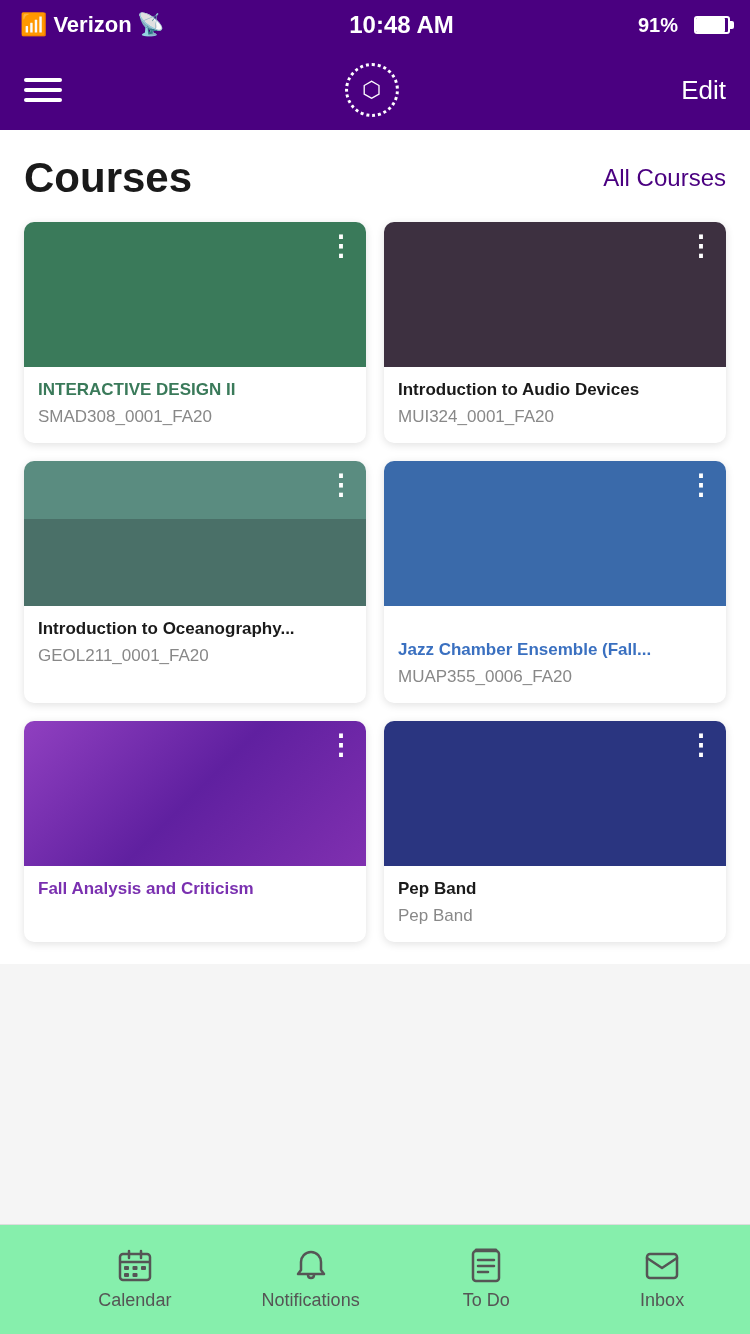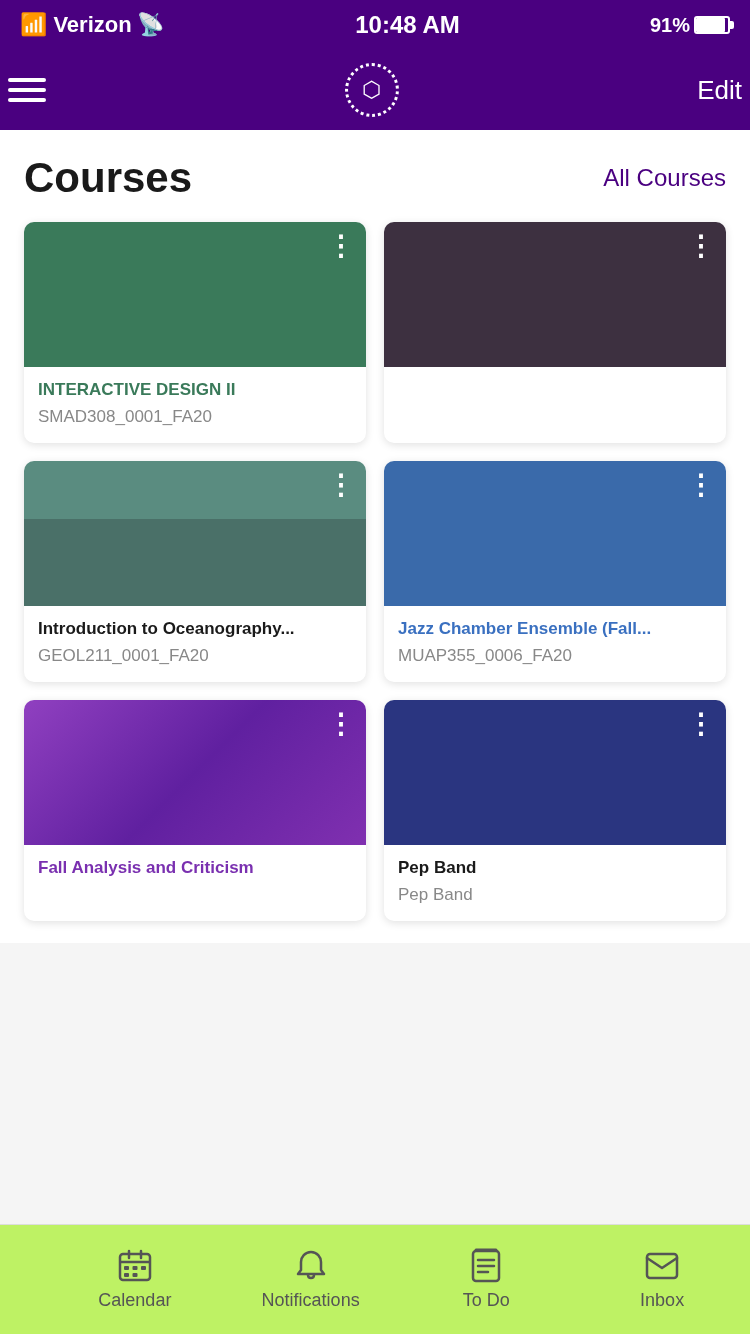--- a/index.html
+++ b/index.html
@@ -19,21 +19,21 @@
       display: flex;
       justify-content: space-between;
       align-items: center;
       padding: 10px 20px;
       height: 50px;
       font-size: 22px;
       font-weight: 600;
     }
     .status-left { display: flex; align-items: center; gap: 6px; }
     .status-center { font-size: 24px; font-weight: 600; }
-    .status-right { display: flex; align-items: center; gap: 4px; font-size: 20px; }
+    .status-right { display: flex; align-items: center; gap: 16px; font-size: 20px; }
     .battery-icon {
       display: inline-block;
       width: 36px; height: 18px;
       border: 2px solid white;
       border-radius: 3px;
       position: relative;
     }
     .battery-icon::after {
       content: '';
       position: absolute;
@@ -49,21 +49,21 @@
       background: white;
       border-radius: 1px;
     }
 
     
     .top-nav {
       background: #4a0080;
       display: flex;
       justify-content: space-between;
       align-items: center;
-      padding: 0 8px;
+      padding: 0 24px;
       height: 80px;
     }
     .hamburger-icon {
       display: flex;
       flex-direction: column;
       gap: 6px;
       cursor: pointer;
     }
     .hamburger-icon span {
       display: block;
@@ -161,34 +161,34 @@
     }
     .course-name {
       font-size: 17px;
       font-weight: 700;
       color: #1a1a1a;
       line-height: 1.3;
       margin-bottom: 6px;
     }
     .course-name.green-text { color: #3a7a5a; }
     .course-name.purple-text { color: #7a30b0; }
-    .course-name.blue-text { color: #3a70c0; }
+    .course-name.blue-text { color: #3a70c0; margin-top: 21px; }
     .course-code {
       font-size: 17px;
       color: #888;
     }
 
     
     .bottom-nav {
       position: fixed;
       bottom: 0;
       left: 0;
       width: 750px;
       height: 110px;
-      background: #bef264;
+      background: #86efac;
       border-top: 1px solid #ddd;
       display: flex;
       align-items: center;
       justify-content: flex-end;
       padding-left: 47px;
     }
     .nav-item {
       display: flex;
       flex-direction: column;
       align-items: center;
@@ -266,20 +266,24 @@
       </div>
       <div class="course-info">
         <div class="course-name green-text">INTERACTIVE DESIGN II</div>
         <div class="course-code">SMAD308_0001_FA20</div>
       </div>
     </div>
 
     <div class="course-card">
       <div class="course-image dark-purple">
         <span class="three-dots">⋮</span>
+      </div>
+      <div class="course-info">
+        <div class="course-name">Introduction to Audio Devices</div>
+        <div class="course-code">MUI324_0001_FA20</div>
       </div>
     </div>
 
     <div class="course-card">
       <div class="course-image ocean-bg">
         <span class="three-dots">⋮</span>
       </div>
       <div class="course-info">
         <div class="course-name">Introduction to Oceanography...</div>
         <div class="course-code">GEOL211_0001_FA20</div>

